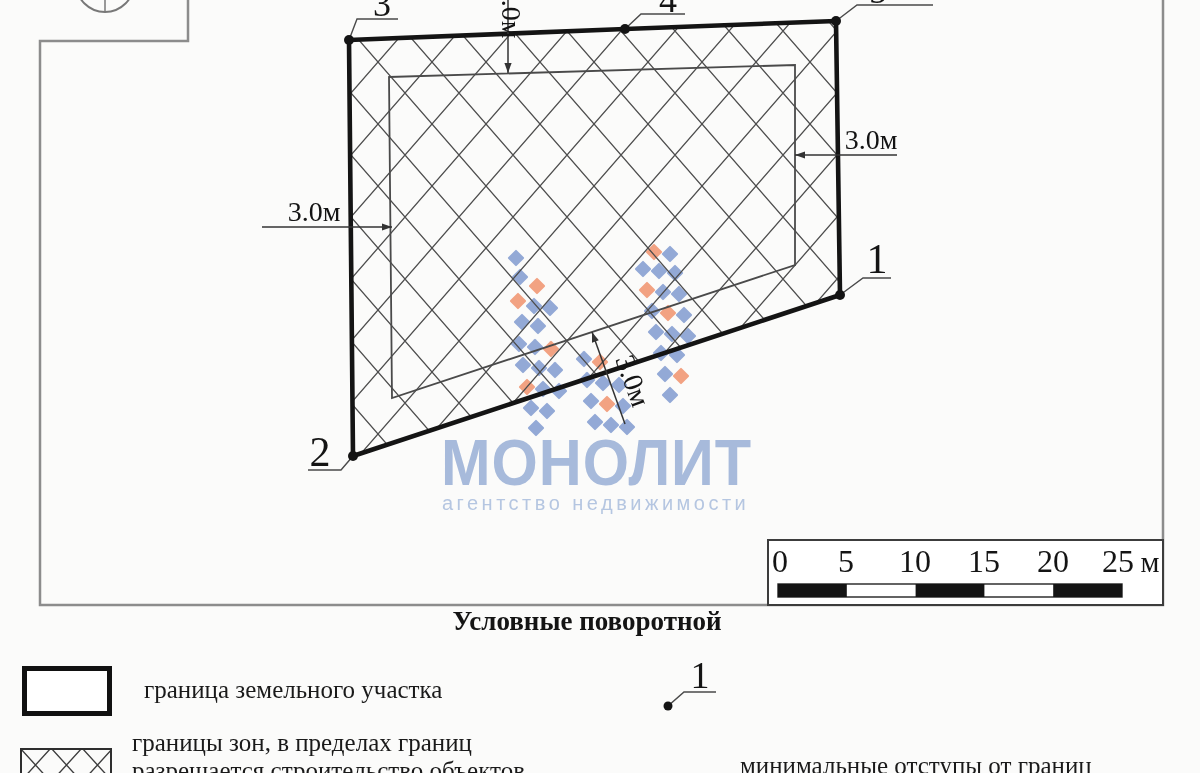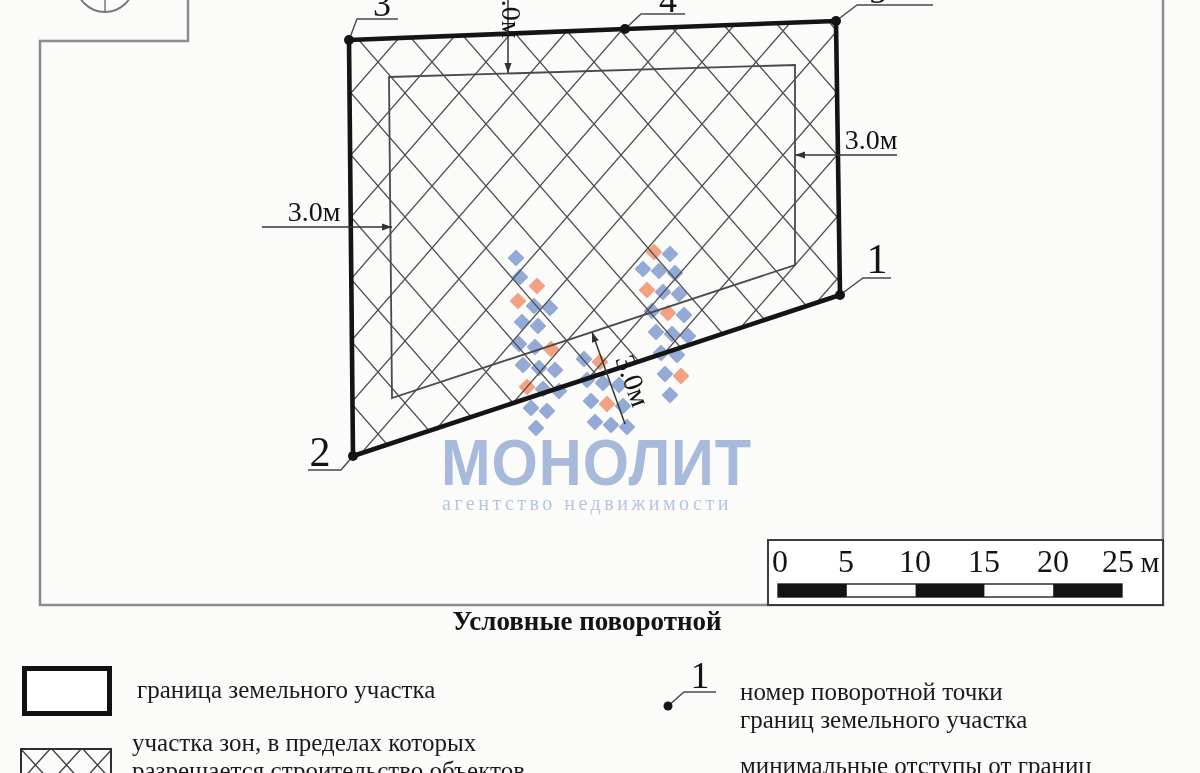--- a/index.html
+++ b/index.html
@@ -6,21 +6,21 @@
   body{width:1200px;height:773px;overflow:hidden;background:#ffffff;}
   .page{position:relative;width:1200px;height:773px;overflow:hidden;
         background:#fbfbfa;font-family:"Liberation Serif",serif;color:#141414;}
   .wm-squares{position:absolute;left:0;top:0;width:1200px;height:773px;z-index:1;}
   .wm-square{position:absolute;width:12px;height:12px;transform:rotate(45deg);border-radius:1px;}
   #plan{position:absolute;left:0;top:0;z-index:2;}
   .wm-title{position:absolute;left:441px;top:426px;z-index:1;
             font-family:"Liberation Sans",sans-serif;font-weight:700;font-size:64px;
             letter-spacing:1px;transform:scaleX(0.93);transform-origin:left top;white-space:nowrap;}
   .wm-sub{position:absolute;left:442px;top:492px;z-index:1;
-          font-family:Liberation Serif, serif;font-weight:400;font-size:20px;
+          font-family:Liberation Sans, sans-serif;font-weight:400;font-size:20px;
           letter-spacing:3.5px;white-space:nowrap;}
   .legend-title{position:absolute;left:0;top:606px;width:1174px;text-align:center;z-index:3;
                 font-size:27px;font-weight:700;}
   .leg-sym-rect{position:absolute;left:22px;top:666px;width:80px;height:40px;
                 border:5px solid #111;background:#fff;z-index:3;}
   .leg-text{position:absolute;font-size:25px;line-height:28px;z-index:3;color:#1a1a1a;white-space:nowrap;}
   .leg-svg{position:absolute;z-index:3;}
 </style>
 </head>
 <body>
@@ -134,35 +134,31 @@
       <text x="1150" y="572" font-size="30" text-anchor="middle" fill="#141414" font-family="Liberation Serif, serif">м</text>
       <rect x="778" y="584" width="344" height="13" fill="#ffffff" stroke="#222" stroke-width="1.4"></rect>
       <rect x="778" y="584" width="68.8" height="13" fill="#141414"></rect>
       <rect x="915.6" y="584" width="68.8" height="13" fill="#141414"></rect>
       <rect x="1053.2" y="584" width="68.8" height="13" fill="#141414"></rect>
     </svg>
 
   <div class="legend-title">Условные поворотной</div>
 
   <div class="leg-sym-rect"></div>
-  <div class="leg-text" style="left:137px;top:676px;text-align:right;">граница земельного участка</div>
+  <div class="leg-text" style="left:144px;top:676px;text-align:right;">граница земельного участка</div>
 
   <svg class="leg-svg" style="left:20px;top:748px;" width="92" height="60" viewBox="0 0 92 60">
     <rect x="1" y="1" width="90" height="58" fill="url(#xh2)" stroke="#2e2e2e" stroke-width="2"></rect>
   </svg>
   <div class="leg-text" style="left:132px;top:729px;">
-    <div>участка зон, в пределах которых</div>
+    <div>границы зон, в пределах границ</div>
     <div>разрешается строительство объектов</div>
   </div>
 
   <svg class="leg-svg" style="left:652px;top:650px;" width="78" height="62" viewBox="0 0 78 62">
     <polyline points="16,56 32,42 64,42" fill="none" stroke="#4a4a4a" stroke-width="1.5"></polyline>
     <circle cx="16" cy="56" r="4.5" fill="#141414"></circle>
     <text x="48" y="38" font-size="38" text-anchor="middle" fill="#141414" font-family="Liberation Serif, serif">1</text>
   </svg>
-  <div class="leg-text" style="left:740px;top:678px;">
-    <div>номер поворотной точки</div>
-    <div>границ земельного участка</div>
-  </div>
 
   <div class="leg-text" style="left:740px;top:752px;">минимальные отступы от границ</div>
 
 </div>
 
 </body></html>

